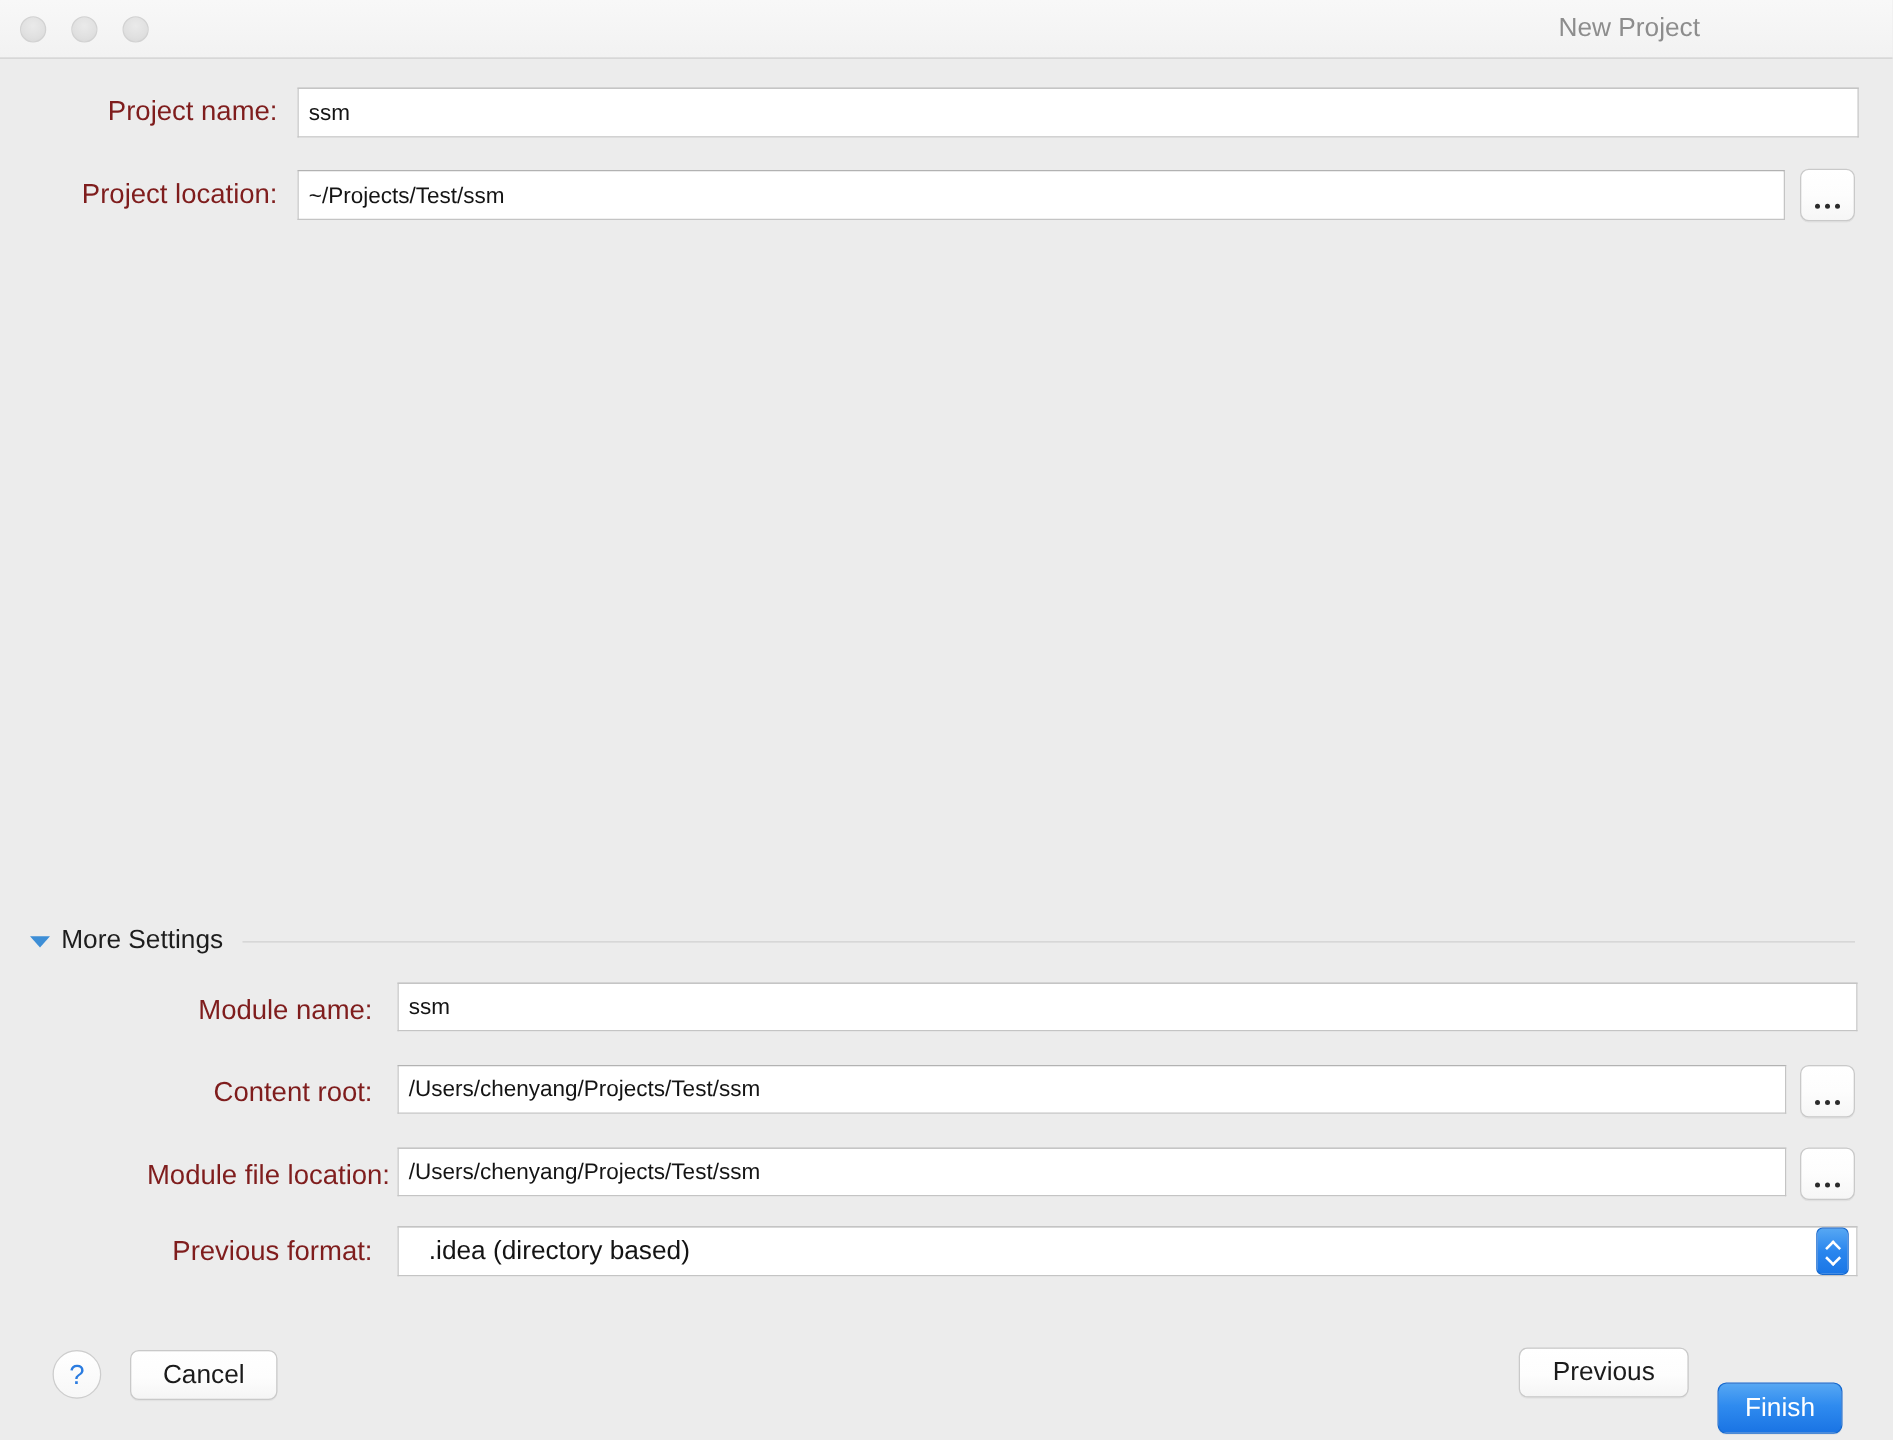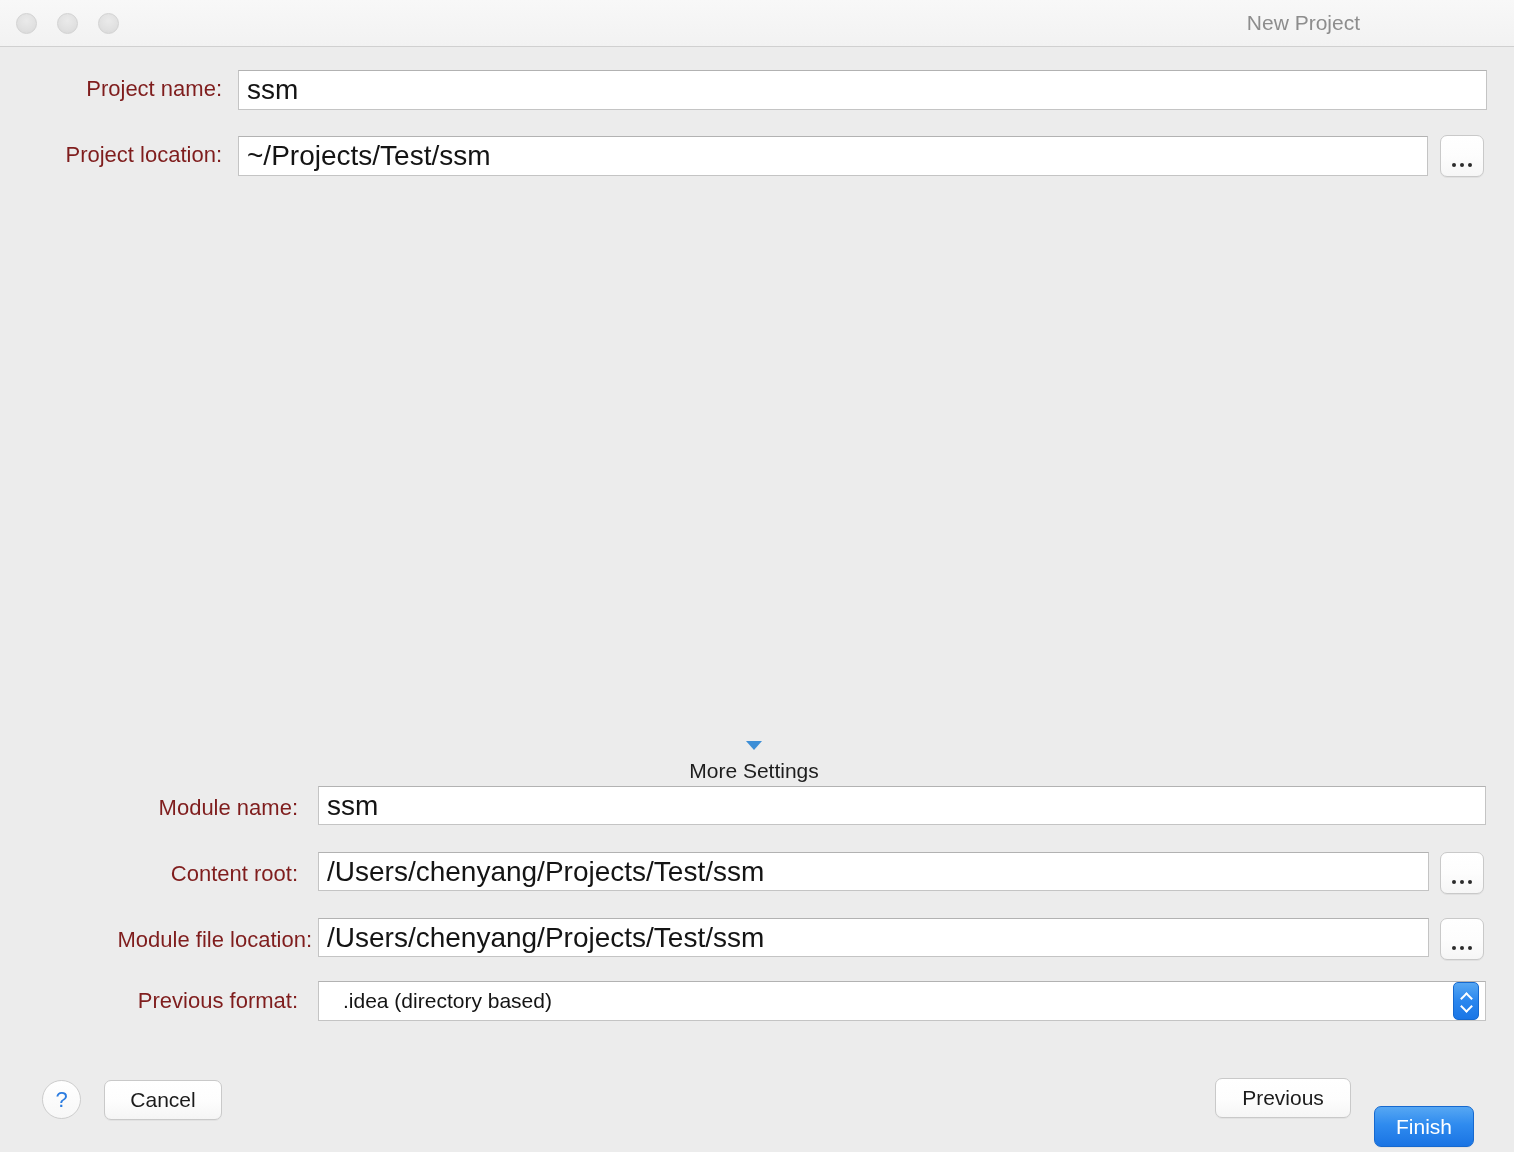--- a/index.html
+++ b/index.html
@@ -51,21 +51,21 @@
     color: #7f1d1d;
     white-space: nowrap;
   }
   .label.right { text-align: right; }
 
   .textfield {
     position: absolute;
     background: #ffffff;
     border: 1px solid #c4c4c4;
     border-top-color: #b2b2b2;
-    font-size: 28px;
+    font-size: 18px;
     color: #141414;
     padding: 0 8px;
     display: flex;
     align-items: center;
     white-space: nowrap;
     overflow: hidden;
   }
 
   
   .browse-btn {
@@ -88,21 +88,20 @@
   }
 
   
   .more-settings-row {
     position: absolute;
     left: 24px; top: 739px;
     width: 1460px; height: 26px;
     display: flex;
     align-items: center;
     gap: 9px;
-    flex-direction: column;
   }
   .disclosure-triangle {
     width: 0; height: 0;
     border-left: 8px solid transparent;
     border-right: 8px solid transparent;
     border-top: 9px solid #3d8ed6;
     flex: none;
     margin-top: 2px;
   }
   .more-settings-label {

